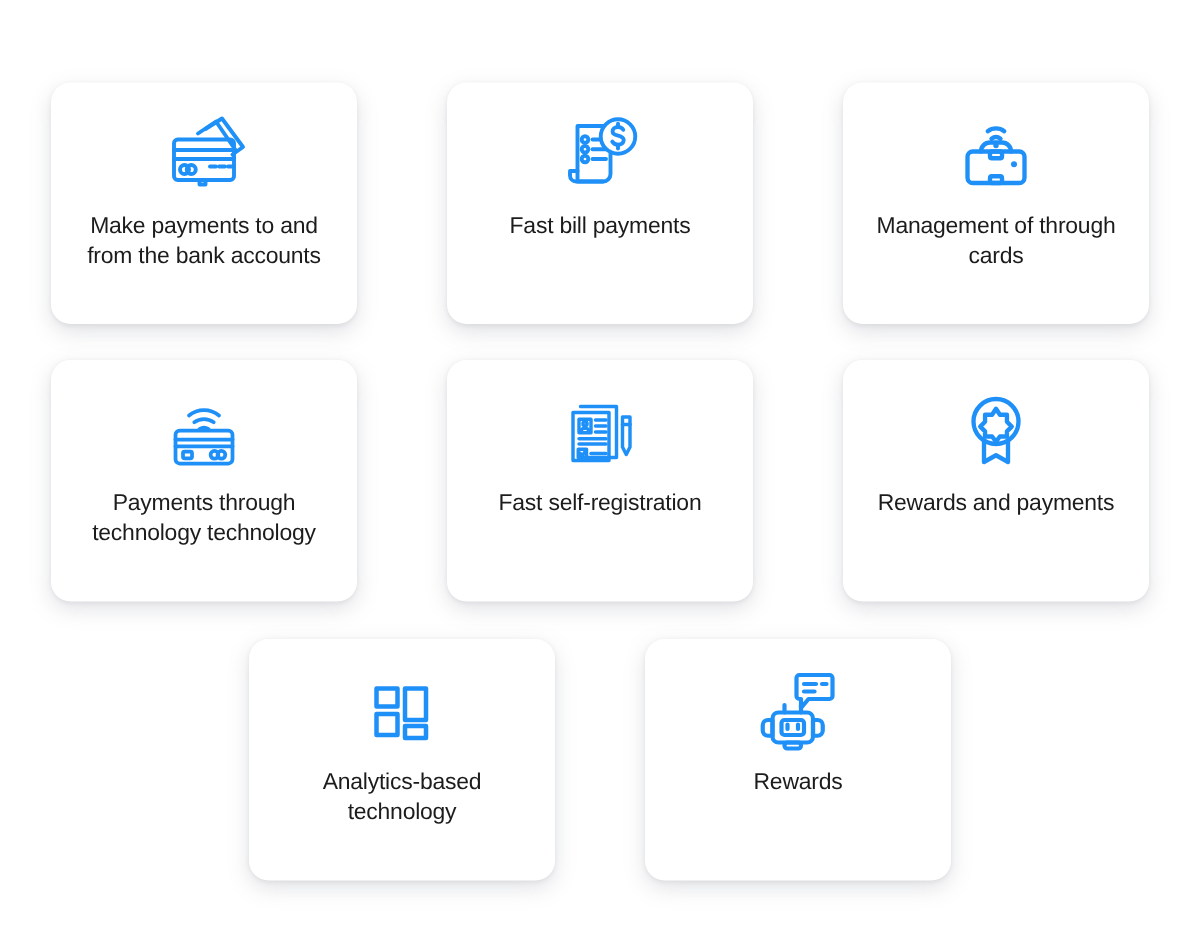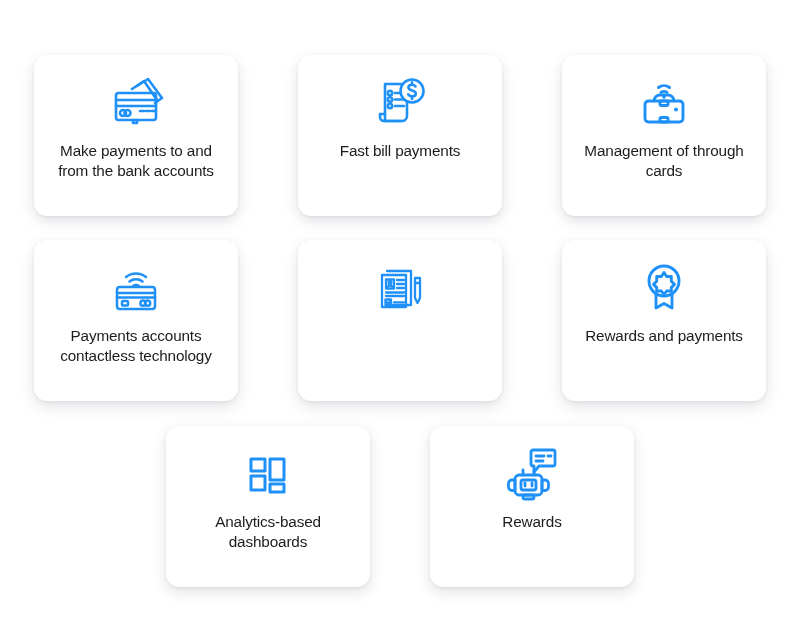--- a/index.html
+++ b/index.html
@@ -149,21 +149,21 @@
           <path d="M20.5 18.5 a11 11 0 0 1 13 0"></path>
           <path d="M24 23 a6 6 0 0 1 6 0"></path>
           <rect x="8" y="24" width="38" height="22" rx="2.8"></rect>
           <line x1="8" y1="30" x2="46" y2="30"></line>
           <line x1="8" y1="34.5" x2="46" y2="34.5"></line>
           <rect x="13" y="38" width="6" height="4.5" rx="1"></rect>
           <circle cx="34" cy="40.2" r="2.6"></circle>
           <circle cx="38.6" cy="40.2" r="2.6"></circle>
         </svg>
       </div>
-      <div class="card-label">Payments accounts contactless technology</div>
+      <div class="card-label">Payments through technology technology</div>
     </div>
 
     <div class="card single">
       <div class="card-icon">
         <svg width="54" height="52" viewBox="0 0 54 52" fill="none" stroke="#1e90f7" stroke-width="2.3" stroke-linecap="round" stroke-linejoin="round">
           <path d="M14 9 L38 9 L38 43 L17 43"></path>
           <rect x="9" y="13" width="24" height="32"></rect>
           <rect x="13" y="17.5" width="8" height="9"></rect>
           <circle cx="17" cy="20.5" r="1.4"></circle>
           <path d="M14.3 25 a3.2 3.2 0 0 1 5.4 0"></path>
@@ -172,20 +172,21 @@
           <line x1="24" y1="26" x2="31" y2="26"></line>
           <line x1="13" y1="30.5" x2="31" y2="30.5"></line>
           <line x1="13" y1="34" x2="31" y2="34"></line>
           <rect x="12.5" y="37.5" width="5.5" height="5.5"></rect>
           <path d="M13.8 40.2 L15.2 41.8 L17.6 38.4"></path>
           <line x1="21" y1="40.3" x2="31" y2="40.3"></line>
           <path d="M42 16 L47 16 L47 36 L44.5 41 L42 36 Z"></path>
           <line x1="42" y1="21" x2="47" y2="21"></line>
         </svg>
       </div>
+      <div class="card-label">Fast self-registration</div>
     </div>
 
     <div class="card">
       <div class="card-icon">
         <svg width="48" height="54" viewBox="0 0 48 54" fill="none" stroke="#1e90f7" stroke-width="2.9" stroke-linecap="round" stroke-linejoin="round">
           <circle cx="24" cy="20" r="15"></circle>
           <path d="M24 11.5 L26.6 15.5 L31.3 15.5 L31.3 20.2 L34.5 23.4 L31.3 26.6 L31.3 30 L26.6 30 L24 33.5 L21.4 30 L16.7 30 L16.7 26.6 L13.5 23.4 L16.7 20.2 L16.7 15.5 L21.4 15.5 Z"></path>
           <path d="M16 32.5 L16 47 L24 42.5 L32 47 L32 32.5"></path>
         </svg>
       </div>
@@ -198,21 +199,21 @@
 
     <div class="card">
       <div class="card-icon">
         <svg width="46" height="44" viewBox="0 0 46 44" fill="none" stroke="#1e90f7" stroke-width="3" stroke-linejoin="round">
           <rect x="6" y="7" width="14" height="12"></rect>
           <rect x="25" y="7" width="14" height="21"></rect>
           <rect x="6" y="24" width="14" height="14"></rect>
           <rect x="25" y="32" width="14" height="8"></rect>
         </svg>
       </div>
-      <div class="card-label">Analytics-based dashboards</div>
+      <div class="card-label">Analytics-based technology</div>
     </div>
 
     <div class="card single">
       <div class="card-icon">
         <svg width="54" height="56" viewBox="0 0 54 56" fill="none" stroke="#1e90f7" stroke-width="2.8" stroke-linecap="round" stroke-linejoin="round">
           <path d="M28 4 L48 4 a2 2 0 0 1 2 2 L50 18 a2 2 0 0 1 -2 2 L34 20 L29 26 L29 20 L28 20 a2 2 0 0 1 -2 -2 L26 6 a2 2 0 0 1 2 -2 Z"></path>
           <line x1="31" y1="10" x2="39" y2="10"></line>
           <line x1="43" y1="10" x2="46" y2="10"></line>
           <line x1="31" y1="15" x2="38" y2="15"></line>
           <line x1="18" y1="24" x2="18" y2="29"></line>

